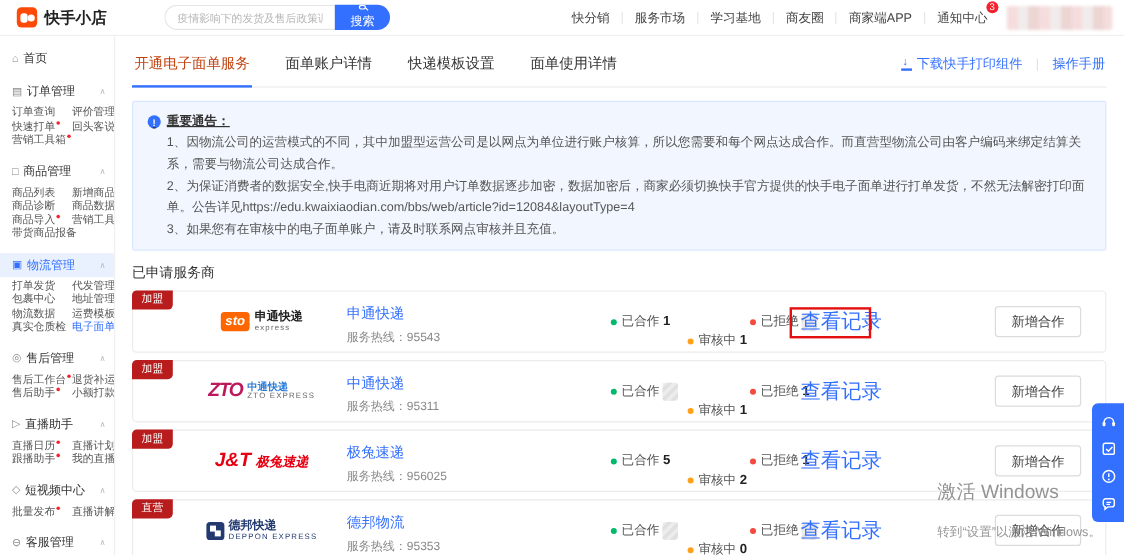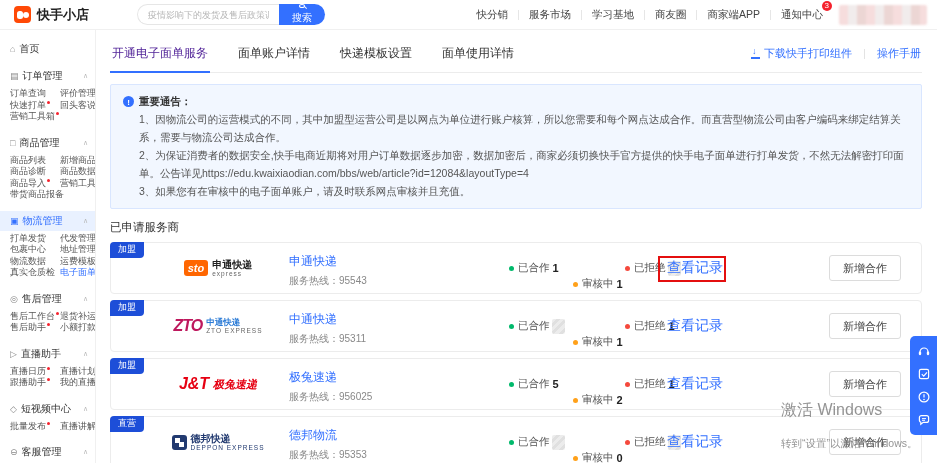--- a/index.html
+++ b/index.html
@@ -36,38 +36,38 @@
   .sb-h.active .si{color:#3370ff;}
   .sb-grid{display:grid;grid-template-columns:50px 36px;row-gap:0;padding:2px 0 0 10px;}
   .sb-item{height:11.5px;line-height:11.5px;white-space:nowrap;cursor:pointer;color:#555;}
   .sb-item.active{color:#3370ff;}
   .rdot{display:inline-block;width:3px;height:3px;border-radius:50%;background:#f5222d;vertical-align:top;margin:1px 0 0 1px;}
 
   
   .main{position:absolute;left:96px;top:30px;right:0;bottom:0;background:#fff;overflow:hidden;}
   .tabs{display:flex;gap:26px;margin:13px 15px 0 14px;border-bottom:1px solid #ececec;font-size:12px;color:#333;}
   .tab{padding:2px 2px 9px;cursor:pointer;}
-  .tab.active{color:#4c1d95;border-bottom:2px solid #3370ff;margin-bottom:-1px;font-weight:500;}
+  .tab.active{color:#c2410c;border-bottom:2px solid #3370ff;margin-bottom:-1px;font-weight:500;}
   .toplinks{position:absolute;right:16px;top:16px;font-size:11px;color:#3370ff;display:flex;align-items:center;gap:12px;}
   .tl{cursor:pointer;display:flex;align-items:center;gap:4px;}
   .dli{position:relative;width:9px;height:10px;display:inline-block;}
   .dli::before{content:"↓";position:absolute;top:-3px;left:1px;font-size:9px;color:#3370ff;}
   .dli::after{content:"";position:absolute;left:0;bottom:0;width:9px;height:1.2px;background:#3370ff;}
   .sep2{width:1px;height:10px;background:#e3e3e3;}
 
   .notice{margin:11px 15px 0 14px;background:#f2f7ff;border:1px solid #d9e6ff;border-radius:2px;padding:7px 12px 8px;font-size:10.5px;color:#555;line-height:1.72;}
-  .notice-title{display:flex;align-items:center;gap:5px;color:#333;font-weight:600;}
+  .notice-title{display:flex;align-items:center;gap:5px;color:#333;font-weight:600;text-decoration:underline;}
   .icircle{width:11px;height:11px;border-radius:50%;background:#3370ff;color:#fff;font-size:8px;display:grid;place-items:center;font-style:normal;flex:0 0 auto;}
   .icircle::before{content:"!";}
   .nline{padding-left:16px;word-break:break-all;}
 
   .sec-title{margin:11px 15px 7px 14px;font-size:11.5px;color:#333;}
   .cards{margin:0 15px 0 14px;}
   .card{position:relative;height:52px;border:1px solid #ececec;border-radius:4px;margin-bottom:6px;background:#fff;}
-  .tag{position:absolute;left:-1px;top:-1px;background:#1d4ed8;color:#fff;font-size:9px;line-height:1;padding:3px 8px 4px;border-radius:4px 0 4px 0;z-index:2;}
+  .tag{position:absolute;left:-1px;top:-1px;background:#b91c1c;color:#fff;font-size:9px;line-height:1;padding:3px 8px 4px;border-radius:4px 0 4px 0;z-index:2;}
   .clogo{position:absolute;left:42px;top:0;height:100%;width:130px;display:flex;align-items:center;justify-content:center;gap:4px;}
   .lcol{display:flex;flex-direction:column;line-height:1.15;}
   .l1{font-size:10px;color:#222;font-weight:700;}
   .l2{font-size:6.5px;color:#666;letter-spacing:1px;}
   .sto-badge{background:#f60;color:#fff;border-radius:3px;padding:2px 4px;font-weight:700;font-size:11px;font-style:italic;}
   .zto-abbr{font-style:italic;font-weight:900;font-size:16px;color:#be185d;letter-spacing:-1px;}
   .zto-c{color:#2b7bd6;font-size:8.5px;}
   .jt-abbr{font-style:italic;font-weight:900;font-size:16px;color:#e60012;}
   .jt-cn{font-style:italic;font-weight:900;font-size:11px;color:#e60012;}
   .dp-icon{position:relative;width:15px;height:15px;background:#223a70;border-radius:3px;flex:0 0 auto;}
@@ -78,21 +78,21 @@
   .cinfo{position:absolute;left:178px;top:10px;}
   .cname{font-size:12px;color:#3370ff;cursor:pointer;display:block;margin-bottom:4px;text-decoration:none;}
   .chot{font-size:10px;color:#888;}
   .cstatus{position:absolute;left:398px;top:0;height:100%;display:flex;align-items:center;font-size:10.5px;color:#555;}
   .st{display:flex;align-items:center;}
   .w1{width:64px;}.w2{width:52px;margin-top:32px;}.w3{width:70px;}
   .dot{width:5px;height:5px;border-radius:50%;margin-right:4px;flex:0 0 auto;}
   .g{background:#00b96b;}.o{background:#ffa11a;}.r{background:#f5493d;}
   .stv{font-size:11px;color:#222;margin-left:3px;font-weight:700;}
   .mosaic{display:inline-block;width:13px;height:15px;border-radius:2px;margin-left:2px;vertical-align:middle;background:repeating-linear-gradient(135deg,#ececec 0 3px,#e0e0e0 3px 6px);filter:blur(.5px);}
-  .view{position:absolute;left:556px;top:50%;transform:translateY(-50%);font-size:14px;color:#3370ff;cursor:pointer;}
+  .view{position:absolute;left:556px;top:50%;transform:translateY(-50%);font-size:17px;color:#3370ff;cursor:pointer;}
   .redbox{position:absolute;left:547px;top:13px;width:68px;height:26px;border:2px solid #e40f0f;pointer-events:none;z-index:3;}
   .newbtn{position:absolute;right:20px;top:50%;transform:translateY(-50%);height:26px;padding:0 13px;background:#fff;border:1px solid #dcdcdc;border-radius:3px;font-size:11px;color:#444;cursor:pointer;}
 
   
   .floatbar{position:absolute;right:0;top:336px;width:27px;background:#3370ff;border-radius:5px 0 0 5px;display:flex;flex-direction:column;align-items:center;padding:8px 0;gap:9px;z-index:6;}
   .fico{width:14px;height:14px;cursor:pointer;display:block;}
 
   
   .wm{position:absolute;left:781px;top:400px;z-index:7;pointer-events:none;color:#828282;opacity:.85;}
   .wm1{font-size:16px;font-weight:300;}

